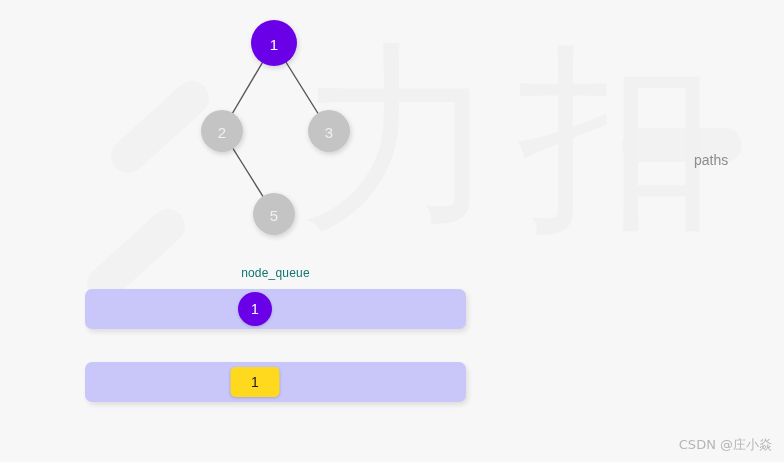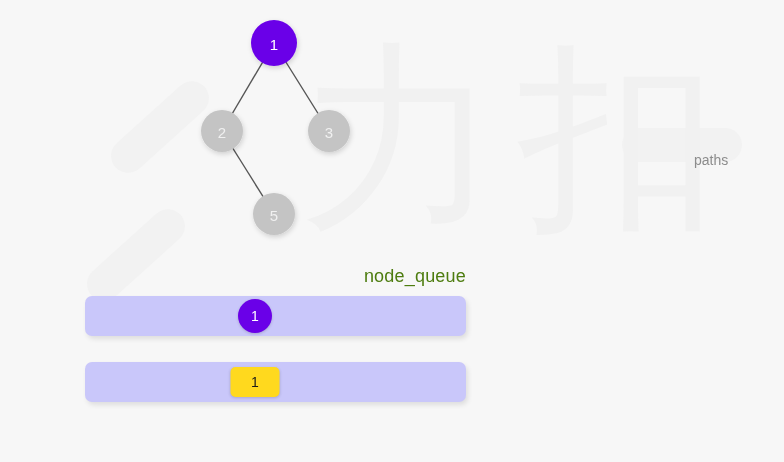--- a/index.html
+++ b/index.html
@@ -104,23 +104,23 @@
   
   .queue-block {
     position: absolute;
     left: 85px;
     width: 381px;
   }
   .queue-block.node-q { top: 266px; }
   .queue-block.path-q { top: 362px; }
 
   .queue-title {
-    text-align: right;
-    font-size: 18px;
-    color: #4d7c0f;
+    text-align: center;
+    font-size: 12px;
+    color: #0f766e;
     margin-bottom: 9px;
     letter-spacing: 0.2px;
   }
   .queue-bar {
     position: relative;
     height: 40px;
     background: #c9c7fa;
     border-radius: 7px;
     box-shadow: 2px 3px 5px rgba(0,0,0,0.10);
   }
@@ -224,14 +224,15 @@
   </div>
 
   <div class="queue-block path-q">
     <div class="queue-bar">
       <div class="queue-cell">
         <div class="cell-box">1</div>
       </div>
     </div>
   </div>
 
+  <div class="csdn-mark">CSDN @庄小焱</div>
 
 </div>
 
 </body></html>

